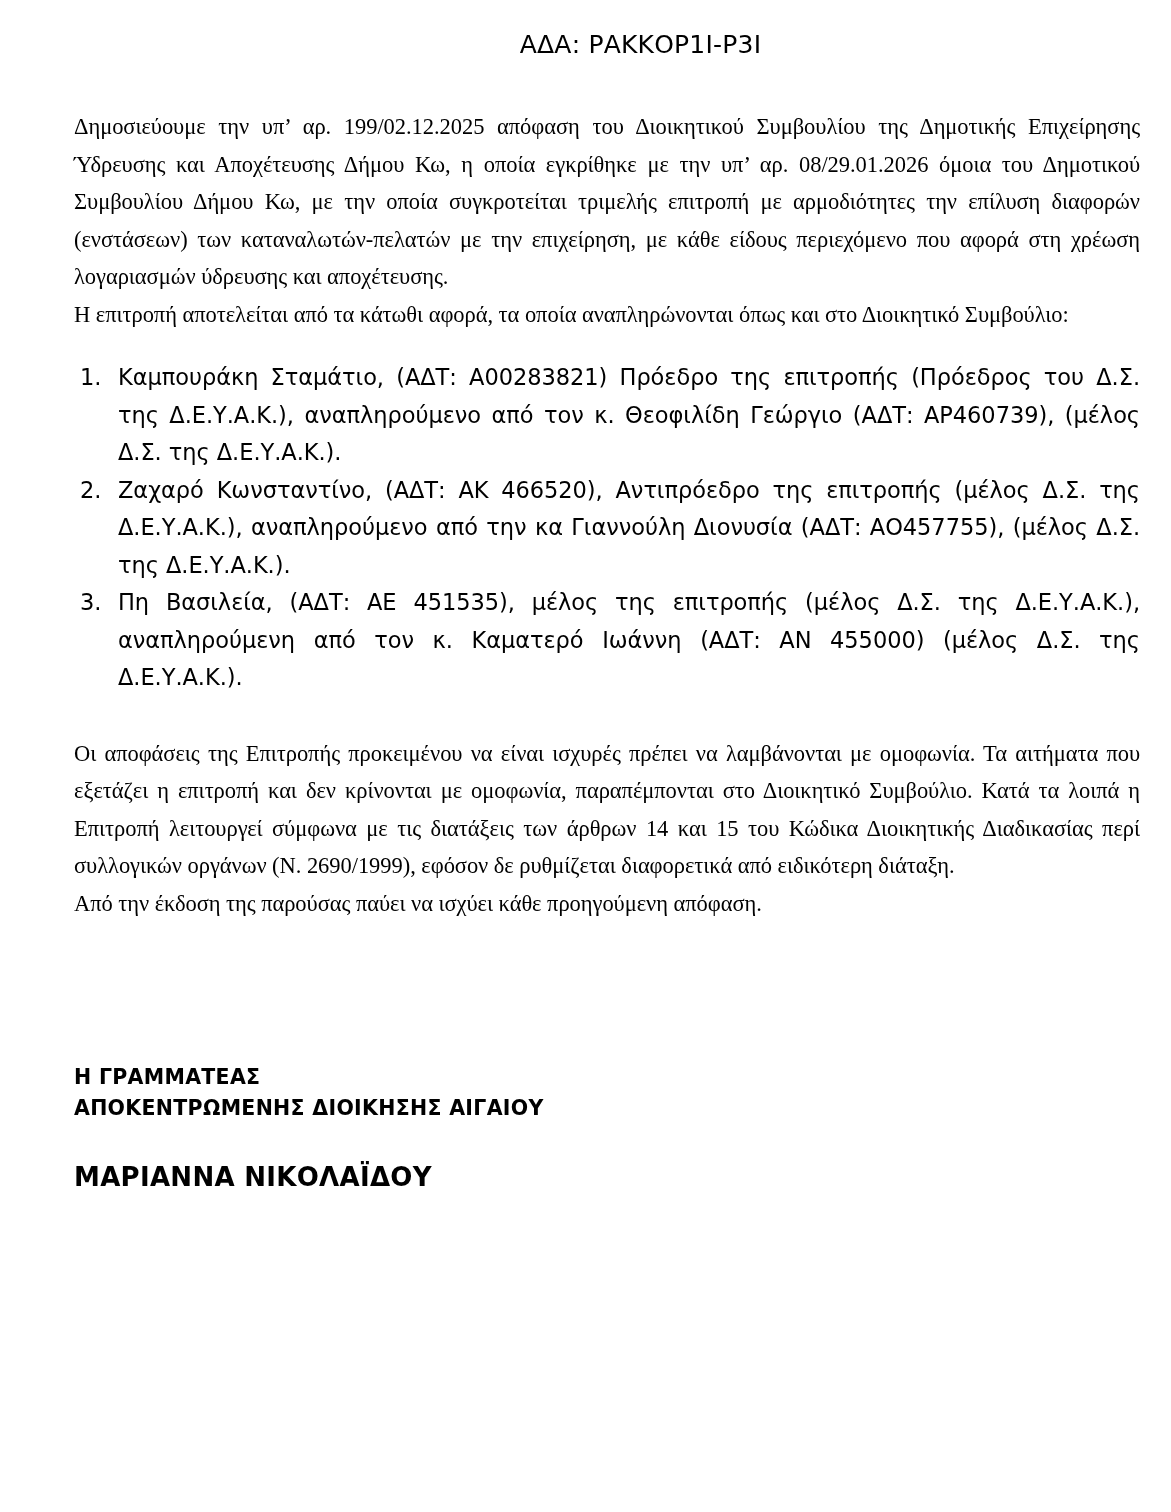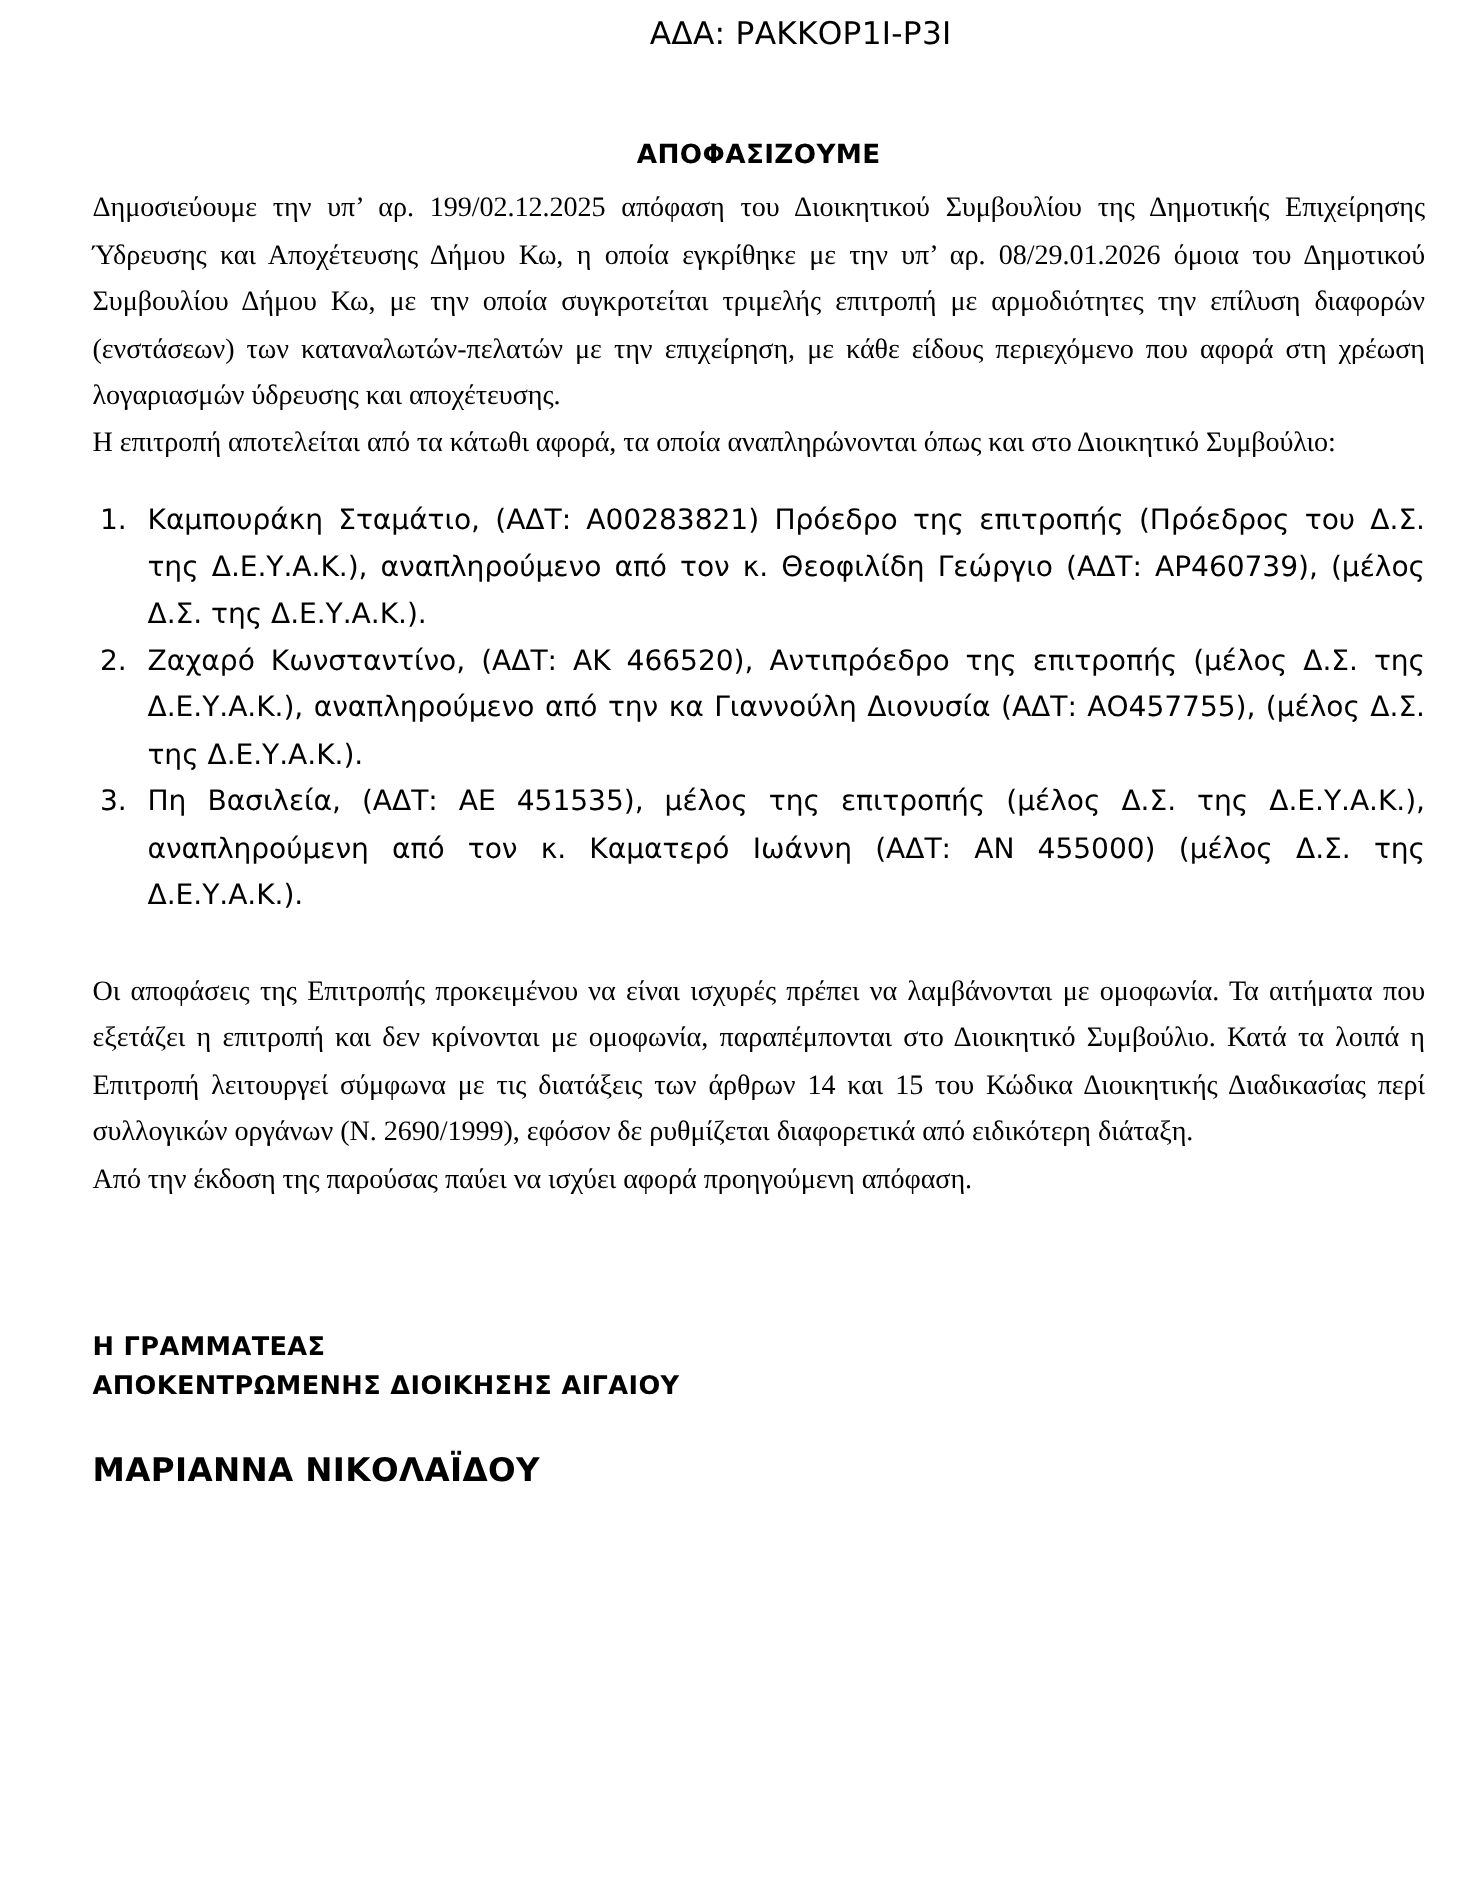--- a/index.html
+++ b/index.html
@@ -18,21 +18,21 @@
     height: 1512px;
     margin: 0 auto;
     background: #ffffff;
     box-sizing: border-box;
     overflow: hidden;
   }
 
   
   .ada-header {
     position: absolute;
-    top: 12px;
+    top: 30px;
     left: 0;
     width: 1171px;
     text-align: center;
     padding-left: 110px;
     box-sizing: border-box;
     font-size: 25px;
     line-height: 30px;
     letter-spacing: 0.2px;
     white-space: nowrap;
   }
@@ -120,21 +120,20 @@
 </style>
 </head>
 <body>
 
 <div class="page">
 
   <div class="ada-header">ΑΔΑ: ΡΑΚΚΟΡ1Ι-Ρ3Ι</div>
 
   <div class="content">
 
-    <div class="decision-title">ΑΠΟΦΑΣΙΖΟΥΜΕ</div>
 
     <p class="body-par">Δημοσιεύουμε   την υπ’ αρ. 199/02.12.2025 απόφαση του Διοικητικού Συμβουλίου της Δημοτικής Επιχείρησης Ύδρευσης και Αποχέτευσης Δήμου Κω, η οποία εγκρίθηκε με την υπ’ αρ. 08/29.01.2026 όμοια του Δημοτικού Συμβουλίου Δήμου Κω, με την οποία συγκροτείται τριμελής επιτροπή με αρμοδιότητες την επίλυση διαφορών (ενστάσεων) των καταναλωτών-πελατών με την επιχείρηση, με κάθε είδους περιεχόμενο που αφορά στη χρέωση λογαριασμών ύδρευσης και αποχέτευσης.</p>
 
     <p class="body-par no-justify">Η επιτροπή αποτελείται από τα κάτωθι αφορά, τα οποία αναπληρώνονται όπως και στο Διοικητικό Συμβούλιο:</p>
 
     <div class="gap-md"></div>
 
     <ol class="member-list">
       <li>
         <span class="marker">1.</span>
@@ -148,21 +147,21 @@
         <span class="marker">3.</span>
         <span>Πη Βασιλεία, (ΑΔΤ: ΑΕ 451535), μέλος της επιτροπής (μέλος Δ.Σ. της Δ.Ε.Υ.Α.Κ.), αναπληρούμενη από τον κ. Καματερό Ιωάννη  (ΑΔΤ: ΑΝ 455000) (μέλος Δ.Σ. της Δ.Ε.Υ.Α.Κ.).</span>
       </li>
     </ol>
 
     <div class="gap-lg"></div>
 
     <p class="body-par">Οι αποφάσεις της Επιτροπής προκειμένου να είναι ισχυρές πρέπει να λαμβάνονται με ομοφωνία. Τα αιτήματα που εξετάζει η επιτροπή και δεν κρίνονται με ομοφωνία, παραπέμπονται στο Διοικητικό Συμβούλιο. Κατά τα λοιπά η Επιτροπή λειτουργεί σύμφωνα με τις διατάξεις των άρθρων 14 και 15 του Κώδικα Διοικητικής Διαδικασίας περί συλλογικών οργάνων (Ν. 2690/1999), εφόσον δε ρυθμίζεται διαφορετικά από ειδικότερη διάταξη.</p>
 
 
-    <p class="body-par no-justify">Από την έκδοση της παρούσας παύει να ισχύει αφορά προηγούμενη απόφαση.</p>
+    <p class="body-par no-justify">Από την έκδοση της παρούσας παύει να ισχύει κάθε προηγούμενη απόφαση.</p>
 
 
   </div>
 
   <div class="signature">
     <div class="sig-line">Η ΓΡΑΜΜΑΤΕΑΣ</div>
     <div class="sig-line">ΑΠΟΚΕΝΤΡΩΜΕΝΗΣ ΔΙΟΙΚΗΣΗΣ ΑΙΓΑΙΟΥ</div>
     <div class="sig-name">ΜΑΡΙΑΝΝΑ ΝΙΚΟΛΑΪΔΟΥ</div>
   </div>
 

